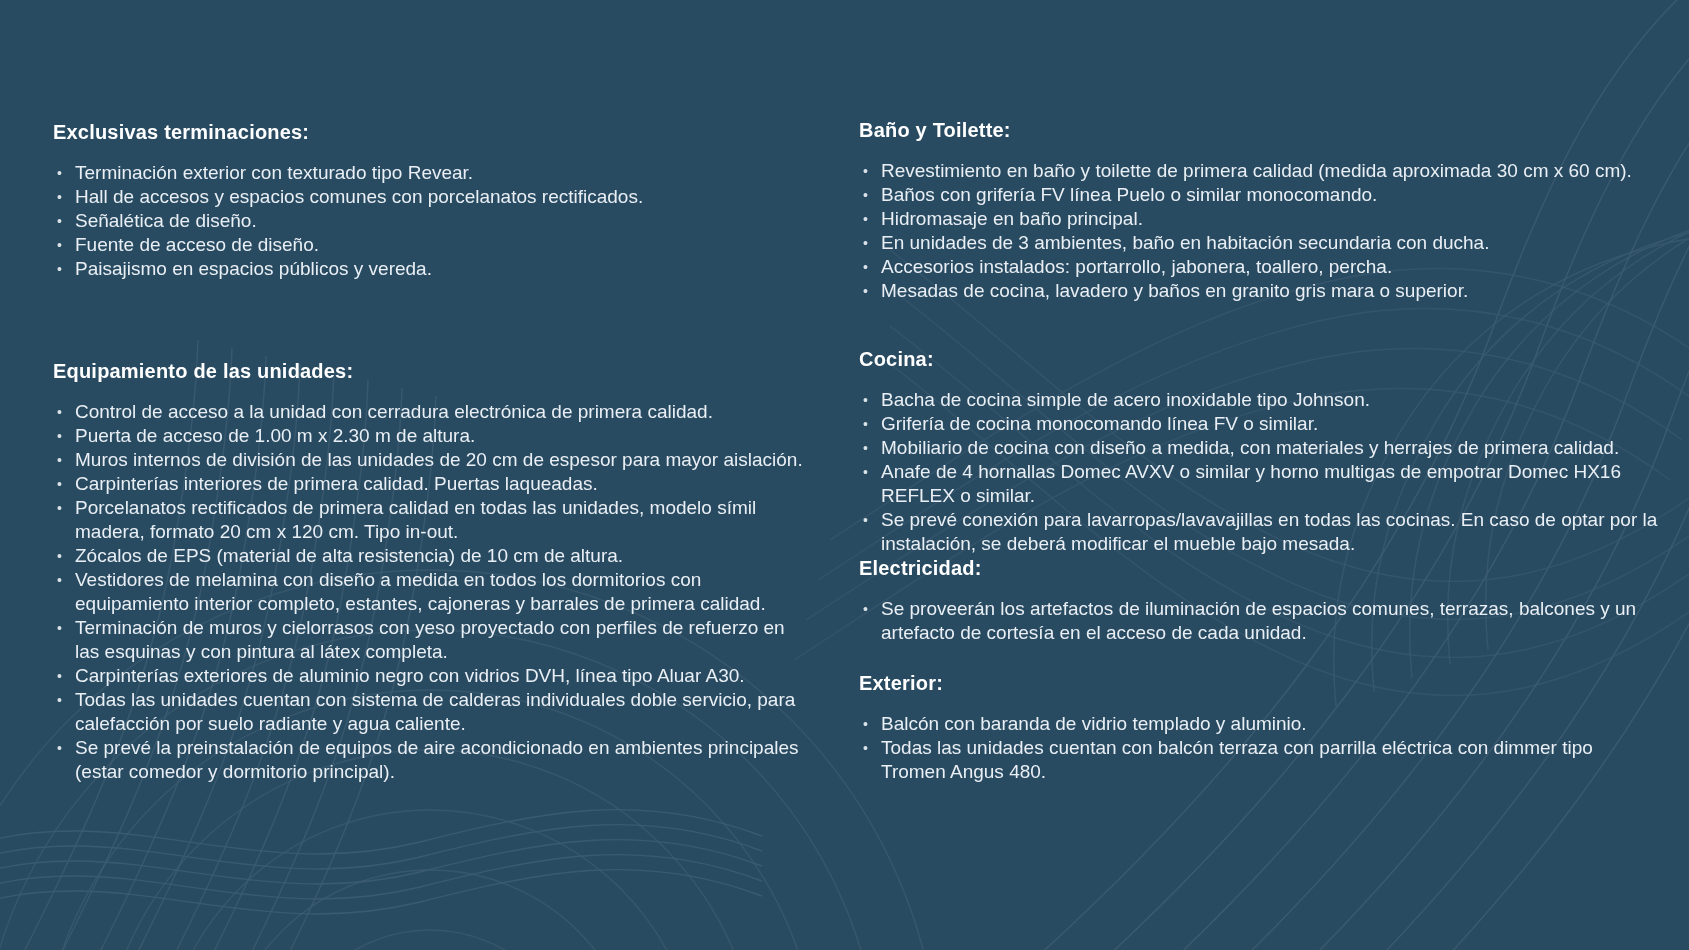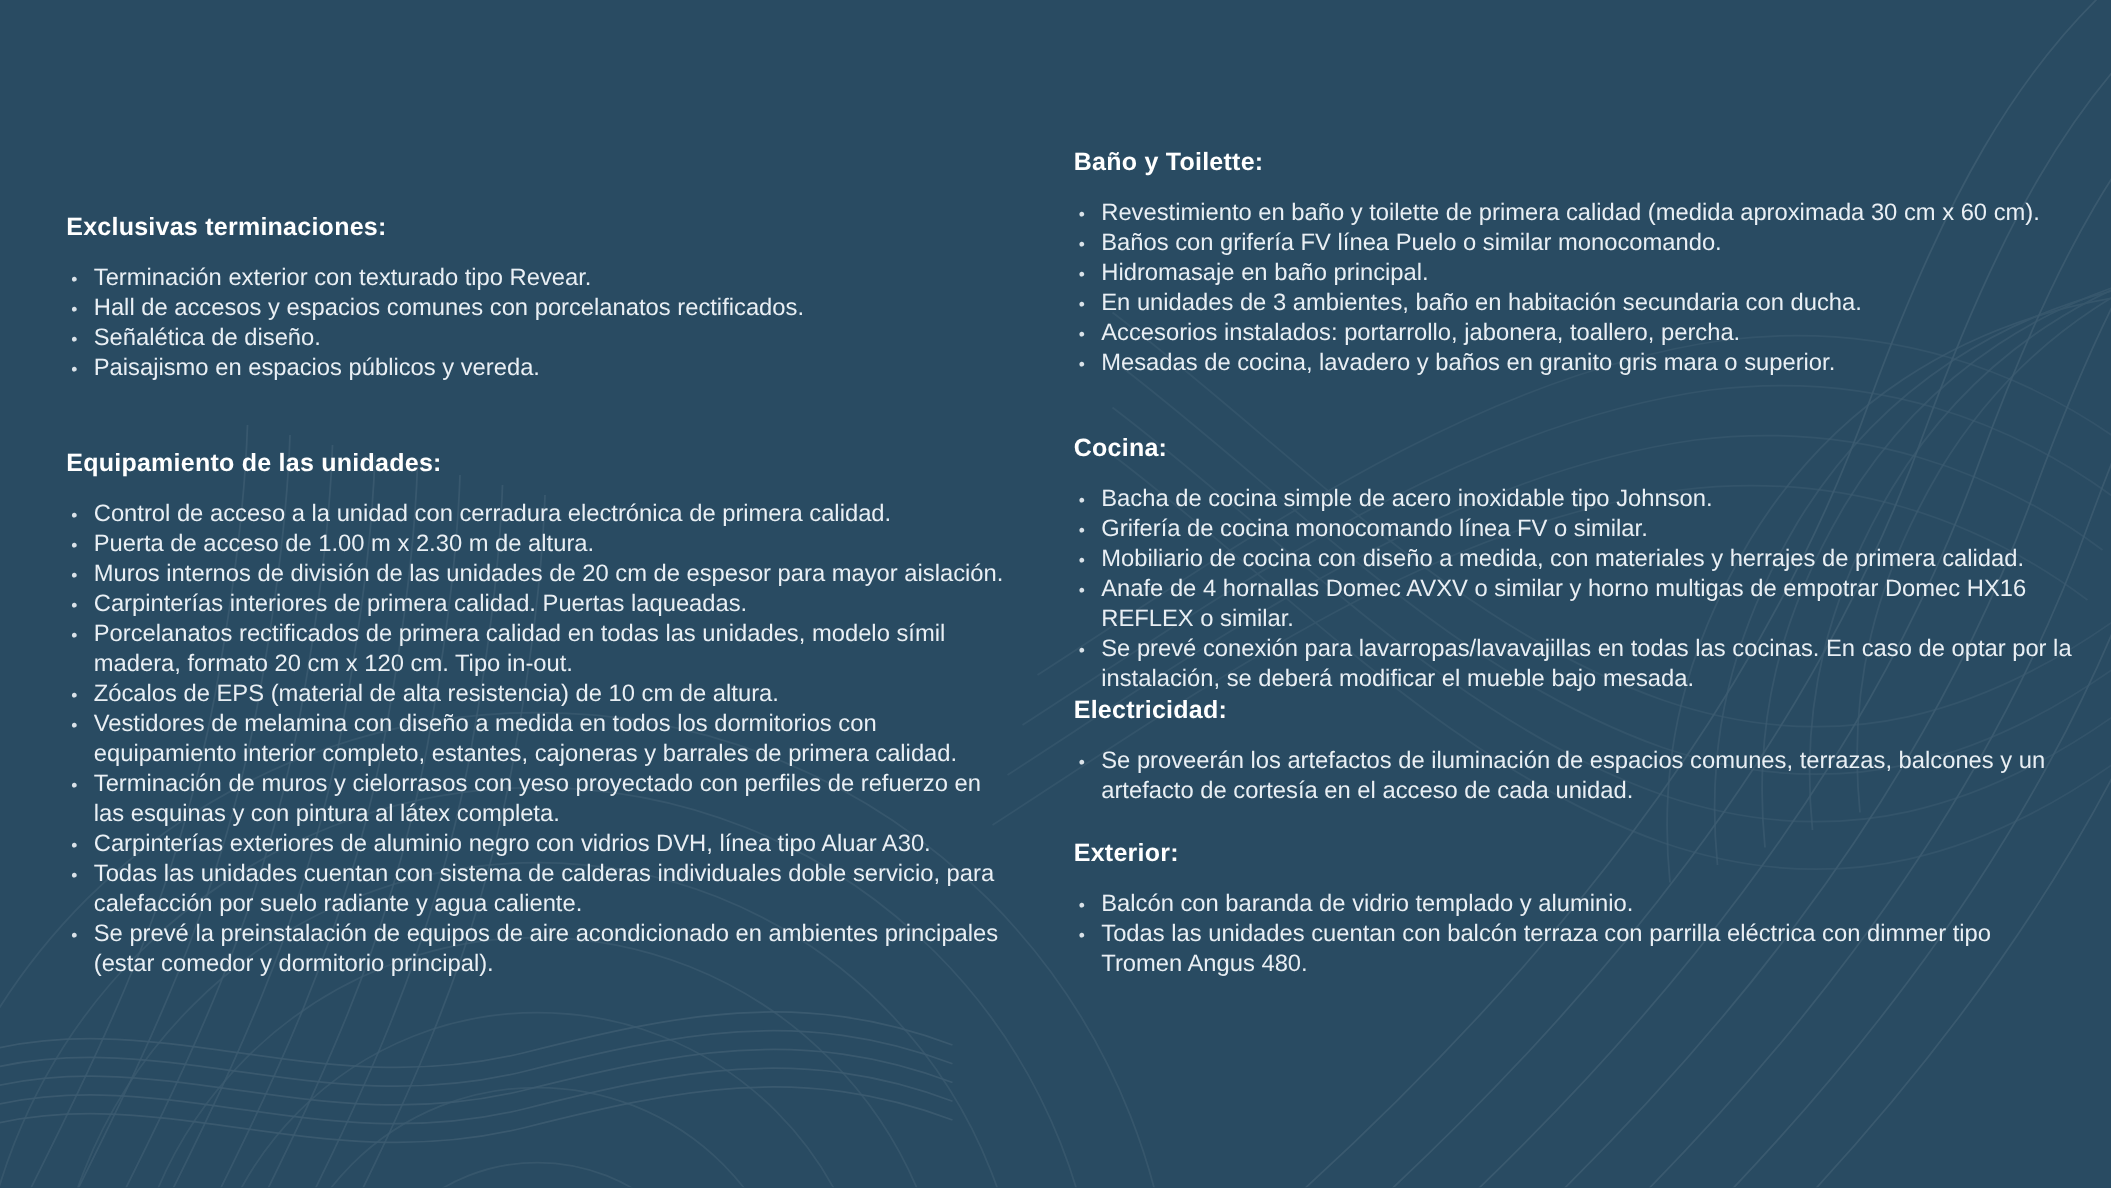--- a/index.html
+++ b/index.html
@@ -42,21 +42,21 @@
     padding-left:22px;
     font-size:19px;line-height:24px;
     color:var(--text);
   }
   ul.bullet-list li::before{
     content:var(--bullet);
     position:absolute;left:4px;top:0;
     font-size:14px;line-height:24px;
     color:var(--text);opacity:.92;
   }
-  .col-left .section + .section{margin-top:52px;}
+  .col-left .section + .section{margin-top:78px;}
   .col-right .gap-cocina{margin-top:44px;}
   .col-right .gap-electricidad{}
   .col-right .gap-exterior{margin-top:26px;}
 </style>
 </head>
 <body>
 
 <div class="page">
 
   <svg class="bg-lines" viewBox="0 0 1689 950" fill="none" stroke="currentColor" stroke-width="1.4" opacity="0.16">
@@ -131,20 +131,21 @@
   <div class="content">
 
     <div class="column col-left">
 
       <section class="section">
         <h2 class="section-heading">Exclusivas terminaciones:</h2>
         <ul class="bullet-list">
           <li>Terminación exterior con texturado tipo Revear.</li>
           <li>Hall de accesos y espacios comunes con porcelanatos rectificados.</li>
           <li>Señalética de diseño.</li>
+          <li>Fuente de acceso de diseño.</li>
           <li>Paisajismo en espacios públicos y vereda.</li>
         </ul>
       </section>
 
       <section class="section">
         <h2 class="section-heading">Equipamiento de las unidades:</h2>
         <ul class="bullet-list">
           <li>Control de acceso a la unidad con cerradura electrónica de primera calidad.</li>
           <li>Puerta de acceso de 1.00 m x 2.30 m de altura.</li>
           <li>Muros internos de división de las unidades de 20 cm de espesor para mayor aislación.</li>

